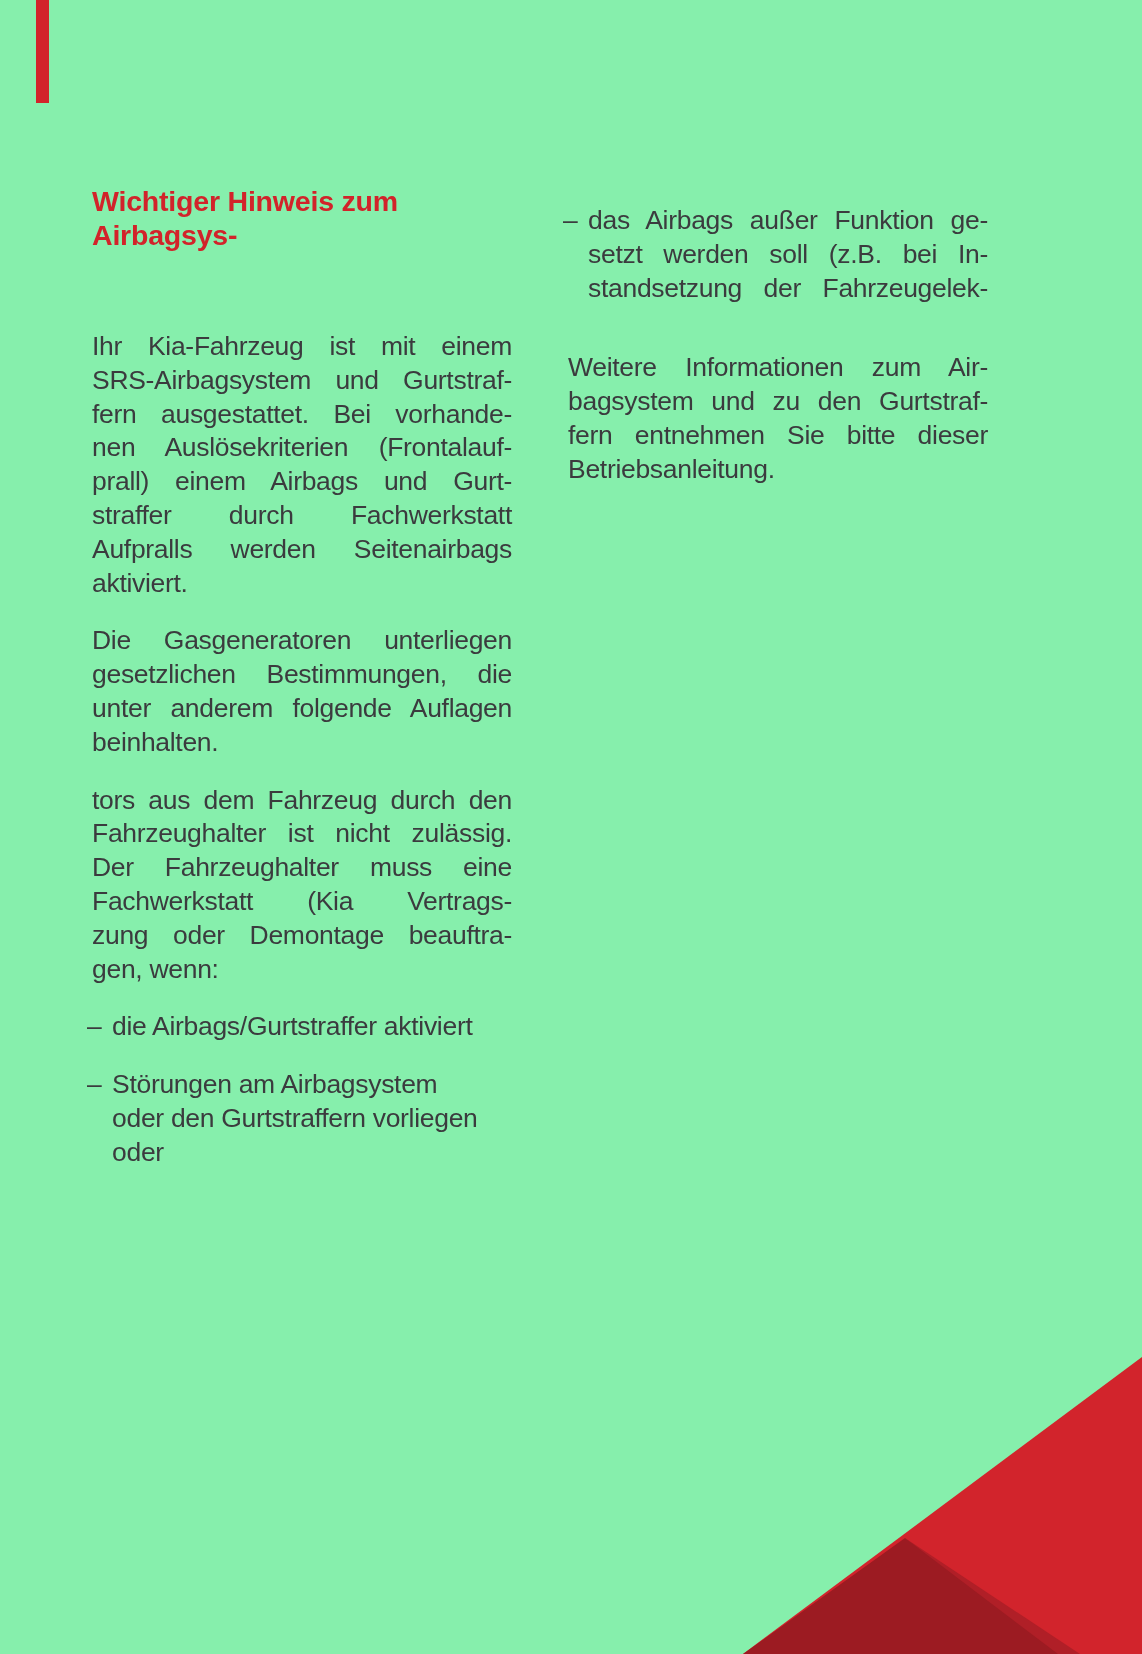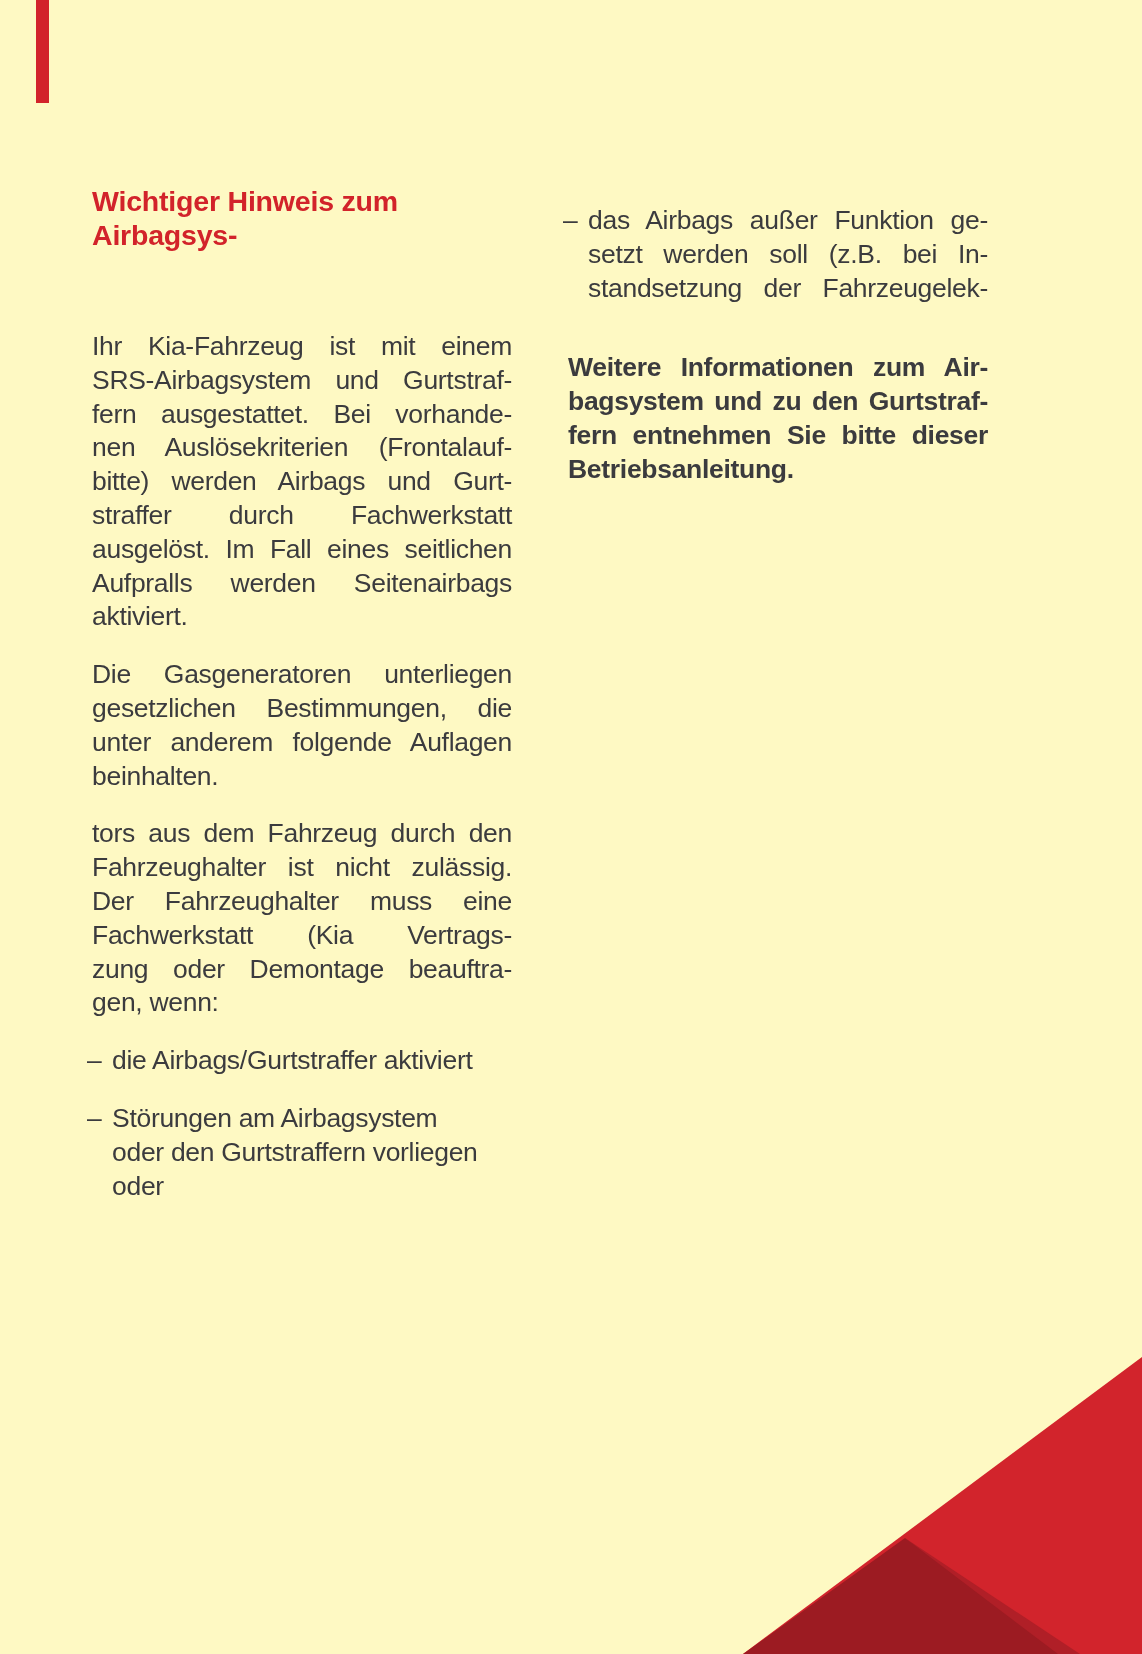--- a/index.html
+++ b/index.html
@@ -2,36 +2,36 @@
 <html><head>
 <meta charset="utf-8">
 <style>
   html,body{margin:0;padding:0;}
   body{
     width:1142px;height:1654px;
     background:#ffffff;
     font-family:"Liberation Sans","DejaVu Sans",sans-serif;
     position:relative;overflow:hidden;
   }
-  .page{position:absolute;inset:0;background:#fef9c3;}
+  .page{position:absolute;inset:0;background:#86efac;}
 
   
   .tab{position:absolute;left:36px;top:0;width:13px;height:103px;background:#d2232a;}
 
   
   .col{position:absolute;width:420px;color:#3b3b3e;font-size:26.5px;line-height:33.8px;letter-spacing:-0.3px;}
   .col-left{left:92px;top:184px;}
   .col-right{left:568px;top:204px;}
 
   .heading{
     color:#d2232a;font-weight:bold;font-size:28.5px;line-height:34px;
     letter-spacing:-0.2px;margin:0 0 78px 0;
   }
   .para{margin:0 0 24px 0;}
-  .para:last-child{margin-bottom:4px;font-weight:bold;}
+  .para:last-child{margin-bottom:4px;}
 
   
   .ln-j{text-align:justify;text-align-last:justify;}
   .ln-l{text-align:left;}
 
   .bullet{position:relative;padding-left:20px;margin:0 0 24px 0;}
   .bullet .dash{position:absolute;left:-5px;top:0;}
 
   .gap-after-bullet{margin-bottom:46px;}
 
@@ -48,23 +48,22 @@
   <div class="col col-left">
     <h1 class="heading">
         <div class="ln-l">Wichtiger Hinweis zum Airbagsys-</div>
       </h1>
 
     <div class="para">
         <div class="ln-j">Ihr Kia-Fahrzeug ist mit einem</div>
         <div class="ln-j">SRS-Airbagsystem und Gurtstraf-</div>
         <div class="ln-j">fern ausgestattet. Bei vorhande-</div>
         <div class="ln-j">nen Auslösekriterien (Frontalauf-</div>
-        <div class="ln-j">bitte) werden Airbags und Gurt-</div>
+        <div class="ln-j">prall) einem Airbags und Gurt-</div>
         <div class="ln-j">straffer durch Fachwerkstatt</div>
-        <div class="ln-j">ausgelöst. Im Fall eines seitlichen</div>
         <div class="ln-j">Aufpralls werden Seitenairbags</div>
         <div class="ln-l">aktiviert.</div>
       </div>
 
     <div class="para">
         <div class="ln-j">Die Gasgeneratoren unterliegen</div>
         <div class="ln-j">gesetzlichen Bestimmungen, die</div>
         <div class="ln-j">unter anderem folgende Auflagen</div>
         <div class="ln-l">beinhalten.</div>
       </div>

